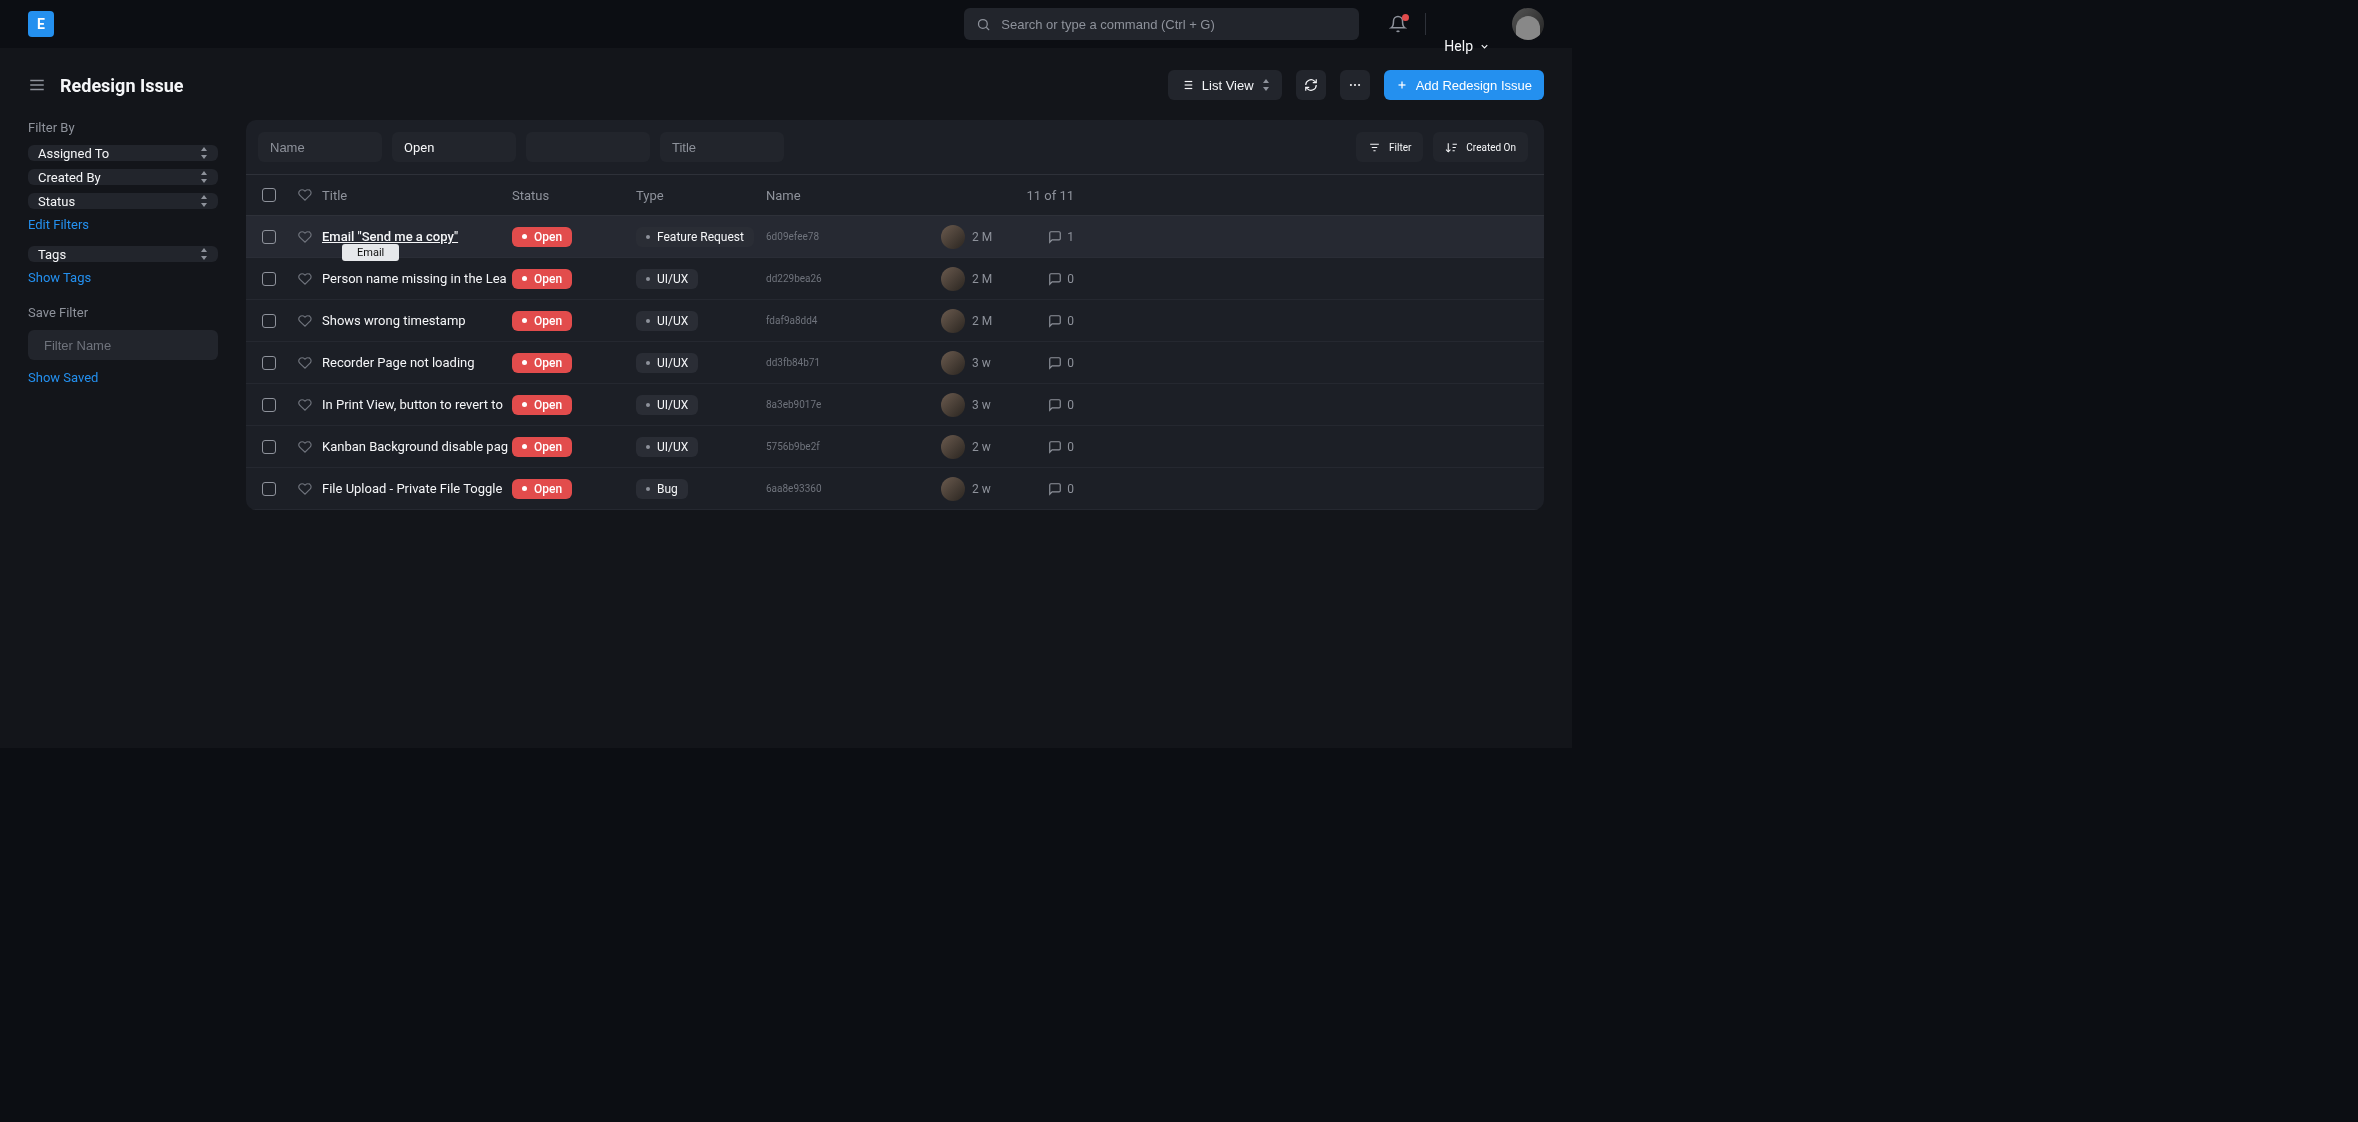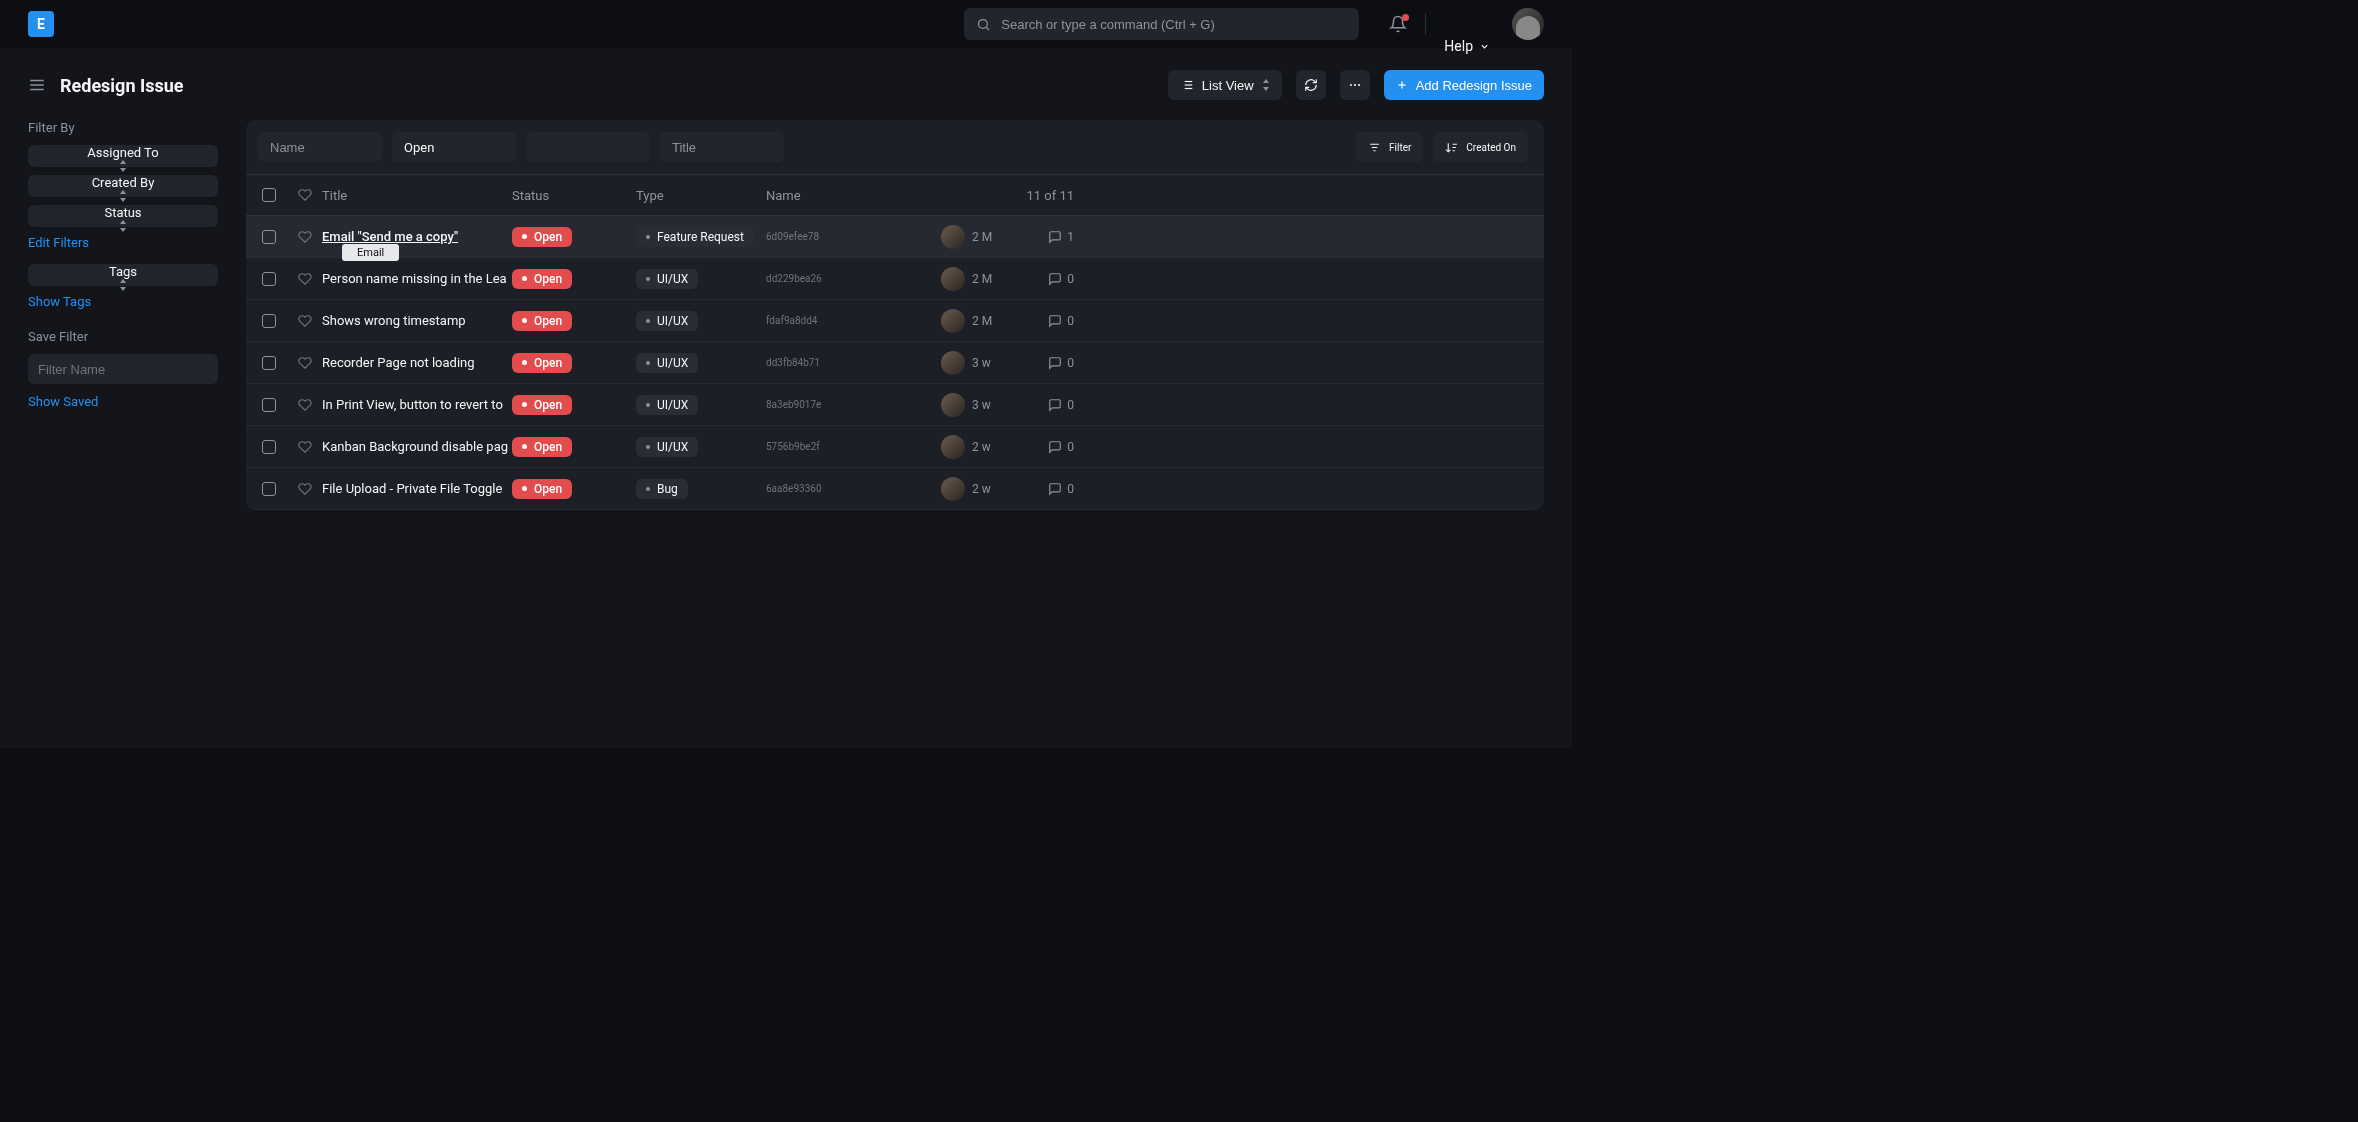--- a/index.html
+++ b/index.html
@@ -100,29 +100,29 @@
   .btn.icon-only { padding: 0; width: 30px; justify-content:center; }
   .btn.primary { background: var(--accent); color: #fff; }
   .content {
     display: flex; gap: 28px; align-items: flex-start;
   }
   
   .sidebar { width: 190px; flex: none; }
   .side-section { margin-bottom: 20px; }
   .side-label { color: var(--text-secondary); font-size: 13px; margin-bottom: 10px; }
   .side-select {
-    width: 100%; height: 22px; background: var(--bg-input);
+    width: 100%; height: 16px; background: var(--bg-input);
     border-radius: 6px; display:flex; align-items:center; justify-content:space-between;
-    padding: 0 10px; font-size: 13px; margin-bottom: 8px; cursor:pointer;flex-direction:column;
+    padding: 0 10px; font-size: 13px; margin-bottom: 8px; cursor:pointer;
   }
   .side-select .caret { color: var(--text-secondary); font-size:9px; line-height:1; }
   .link { color: var(--accent); font-size: 13px; cursor:pointer; }
   .side-input {
     width: 100%; height: 30px; background: var(--bg-input);
-    border-radius: 6px; border:none; padding: 0 10px;
+    border-radius: 6px; border:none; padding: 0 16px;
     color: var(--text-primary); font-size:13px;
   }
   .side-input::placeholder { color: var(--text-muted); }
   
   .tablewrap {
     flex: 1; background: var(--bg-panel);
     border-radius: 10px; overflow:hidden;
   }
   .filterbar {
     display:flex; align-items:center; gap:10px;

